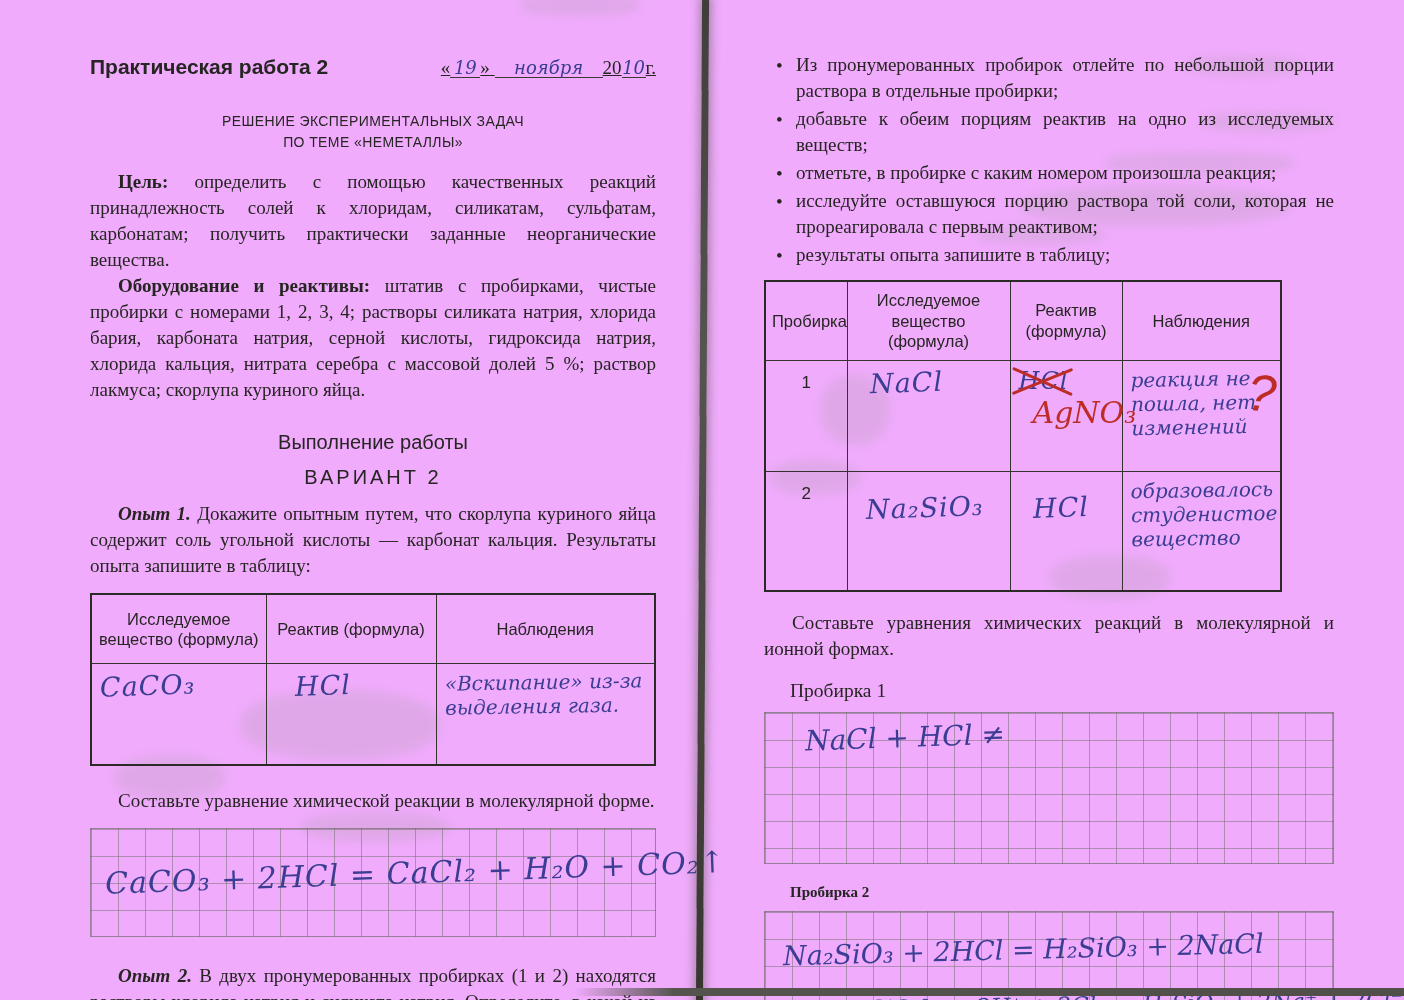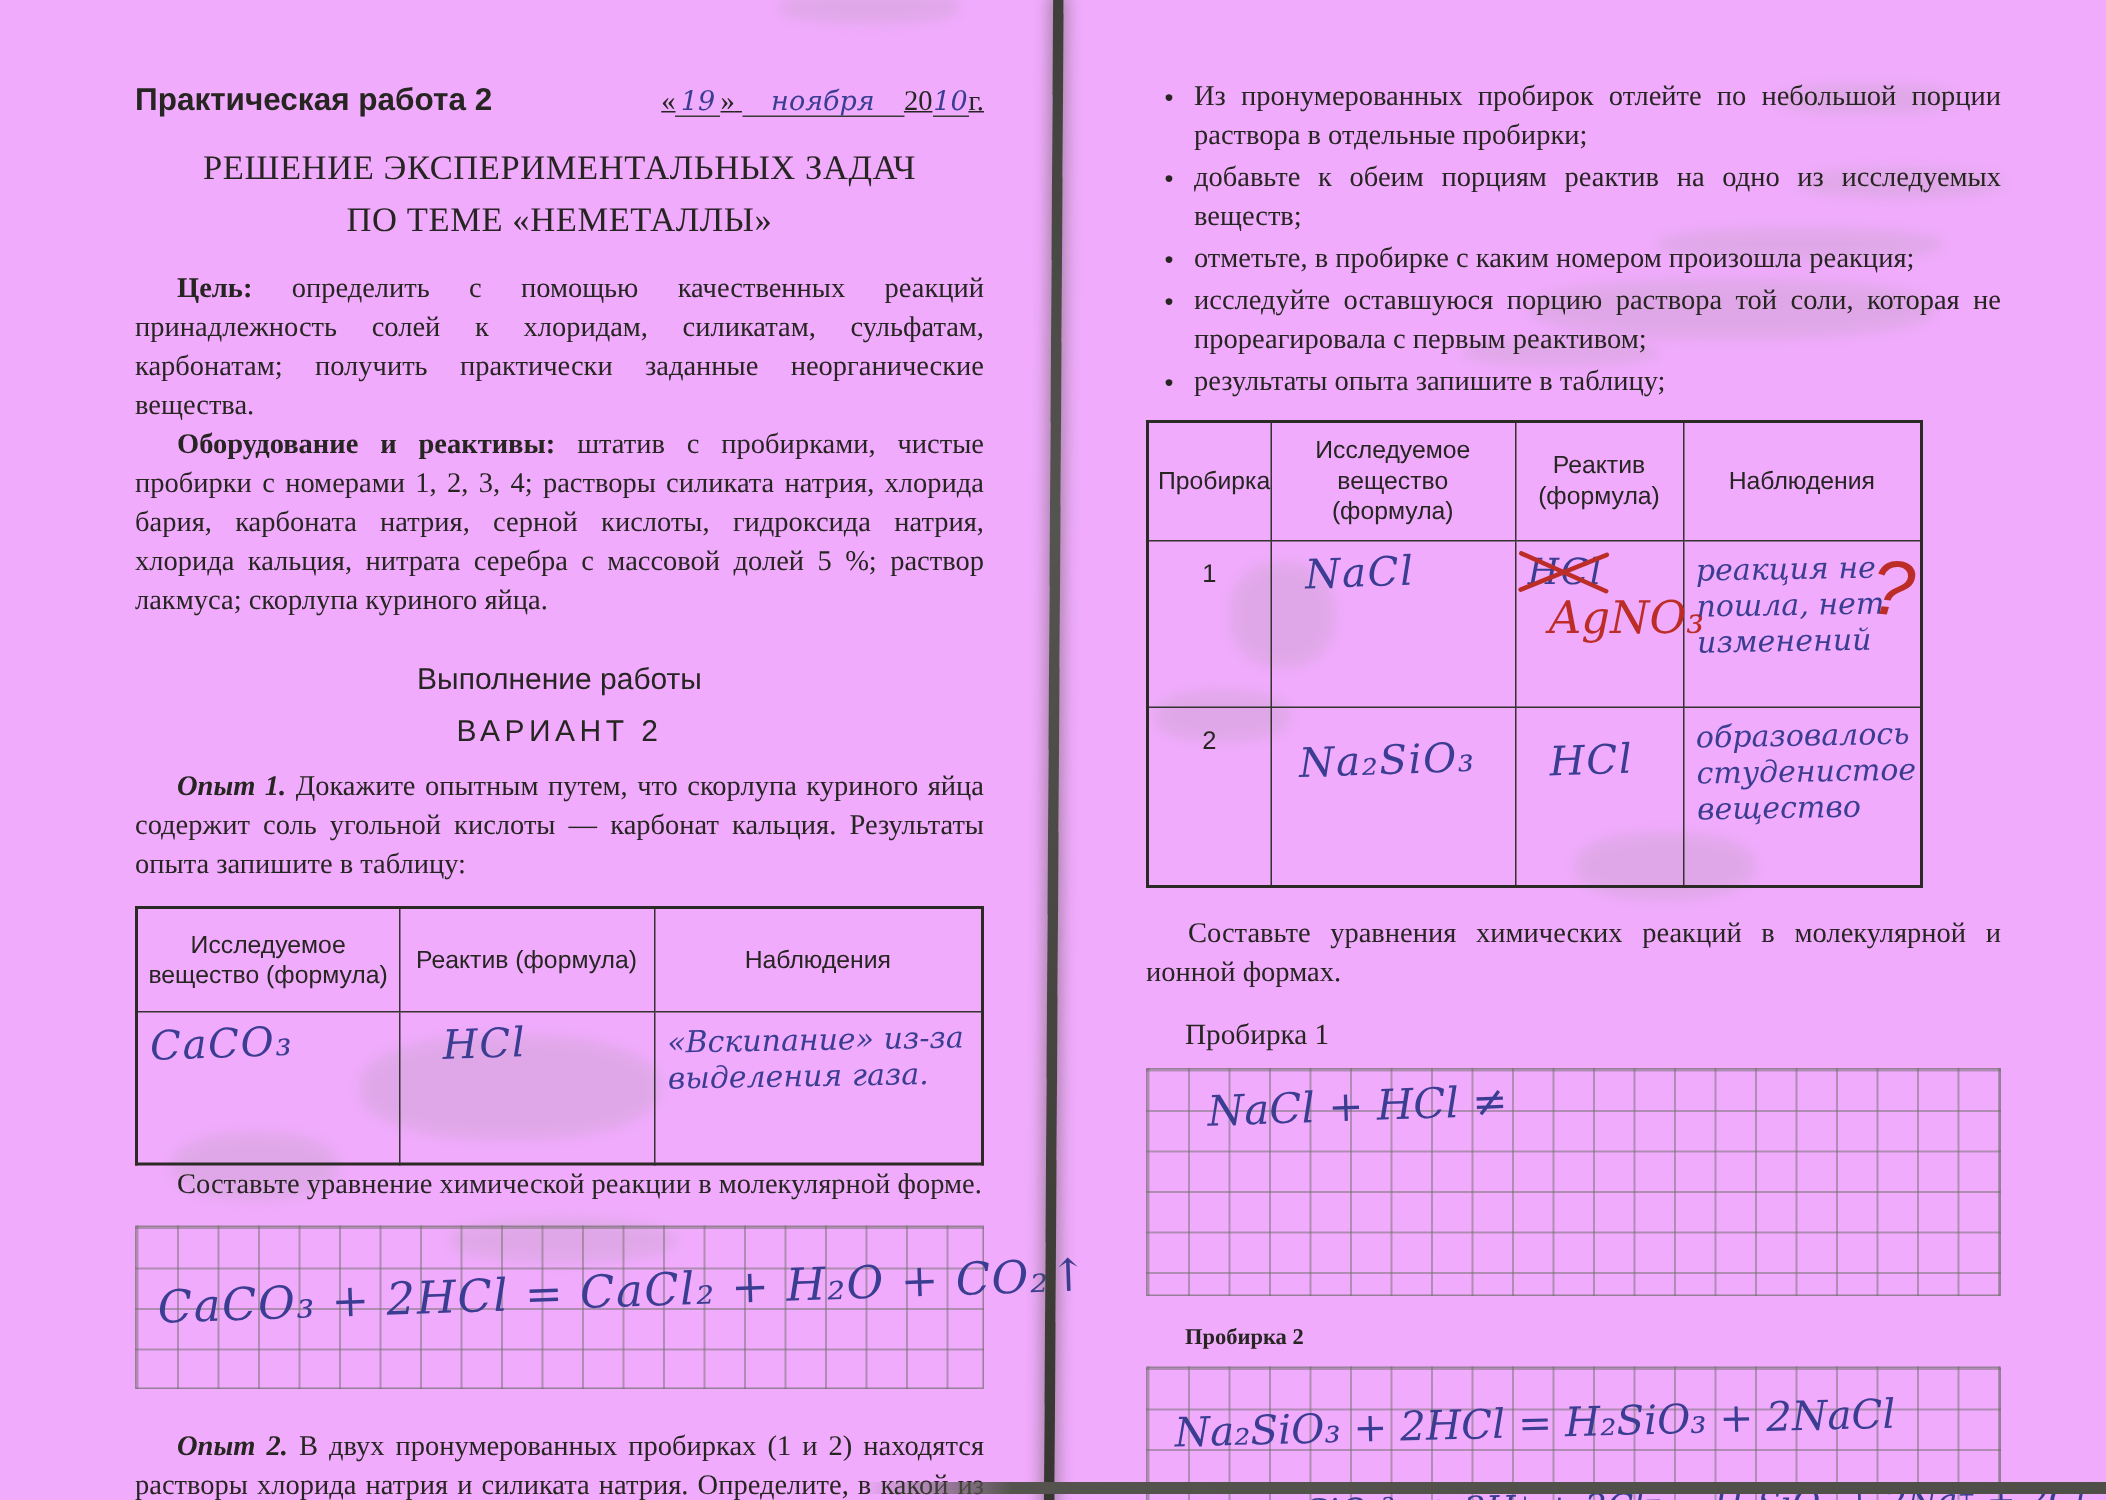--- a/index.html
+++ b/index.html
@@ -12,21 +12,21 @@
   .page-right{left:764px;width:570px;}
 
   
   .hdr-row{display:flex;justify-content:space-between;align-items:flex-end;margin-top:55px;}
   .work-title{font-family:"Liberation Sans",sans-serif;font-weight:bold;font-size:21px;}
   .date-line{font-size:19px;white-space:nowrap;text-decoration:underline;}
   .blank{display:inline-block;border-bottom:1.5px solid #3a3a38;text-align:center;line-height:1;}
   .blank.day{min-width:30px;}
   .blank.month{min-width:108px;}
   .blank.year{min-width:24px;}
-  .main-title{margin-top:16px;text-align:center;font-family:Liberation Serif, serif;font-size:23px;letter-spacing:.4px;line-height:1.5;}
+  .main-title{margin-top:32px;text-align:center;font-family:Liberation Sans, sans-serif;font-size:14px;letter-spacing:.4px;line-height:1.5;}
   p.body{font-size:19px;line-height:1.37;text-align:justify;margin:0;text-indent:28px;}
   p.body.first{margin-top:16px;}
   .lead{font-weight:bold;}
   .lead-it{font-weight:bold;font-style:italic;}
   .center-head{margin-top:28px;text-align:center;font-family:"Liberation Sans",sans-serif;font-size:20px;}
   .variant{margin-top:12px;letter-spacing:3px;}
 
   
   ul.bullets{margin:52px 0 0 0;padding:0 0 0 10px;list-style:none;}
   ul.bullets li{font-size:19px;line-height:1.37;text-align:justify;padding-left:22px;position:relative;margin-bottom:2px;}
@@ -121,21 +121,21 @@
         <th>Наблюдения</th>
       </tr>
       <tr>
         <td style="height:88px;"><span class="hw hw-lg tilt1">CaCO₃</span></td>
         <td><span class="hw hw-lg tilt1" style="margin-left:20px;">HCl</span></td>
         <td><span class="hw hw-md tilt2">«Вскипание» из-за выделения газа.</span></td>
       </tr>
     </tbody>
       </table>
 
-    <p class="body" style="">Составьте уравнение химической реакции в молекулярной форме.</p>
+    <p class="body" style="margin-top:22px;">Составьте уравнение химической реакции в молекулярной форме.</p>
 
     <div class="grid" style="margin-top:14px;height:107px;">
       <span class="hw-line hw hw-lg" style="left:14px;top:26px;font-size:30px;transform:rotate(-2deg);">CaCO₃ + 2HCl = CaCl₂ + H₂O + CO₂↑</span>
     </div>
 
     <p class="body" style="margin-top:26px;"><span class="lead-it">Опыт 2.</span> <span>В двух пронумерованных пробирках (1 и 2) находятся растворы хлорида натрия и силиката натрия. Определите, в какой из пробирок находится каждая соль.</span></p>
 
   </div>
 
   <div class="page page-right">

